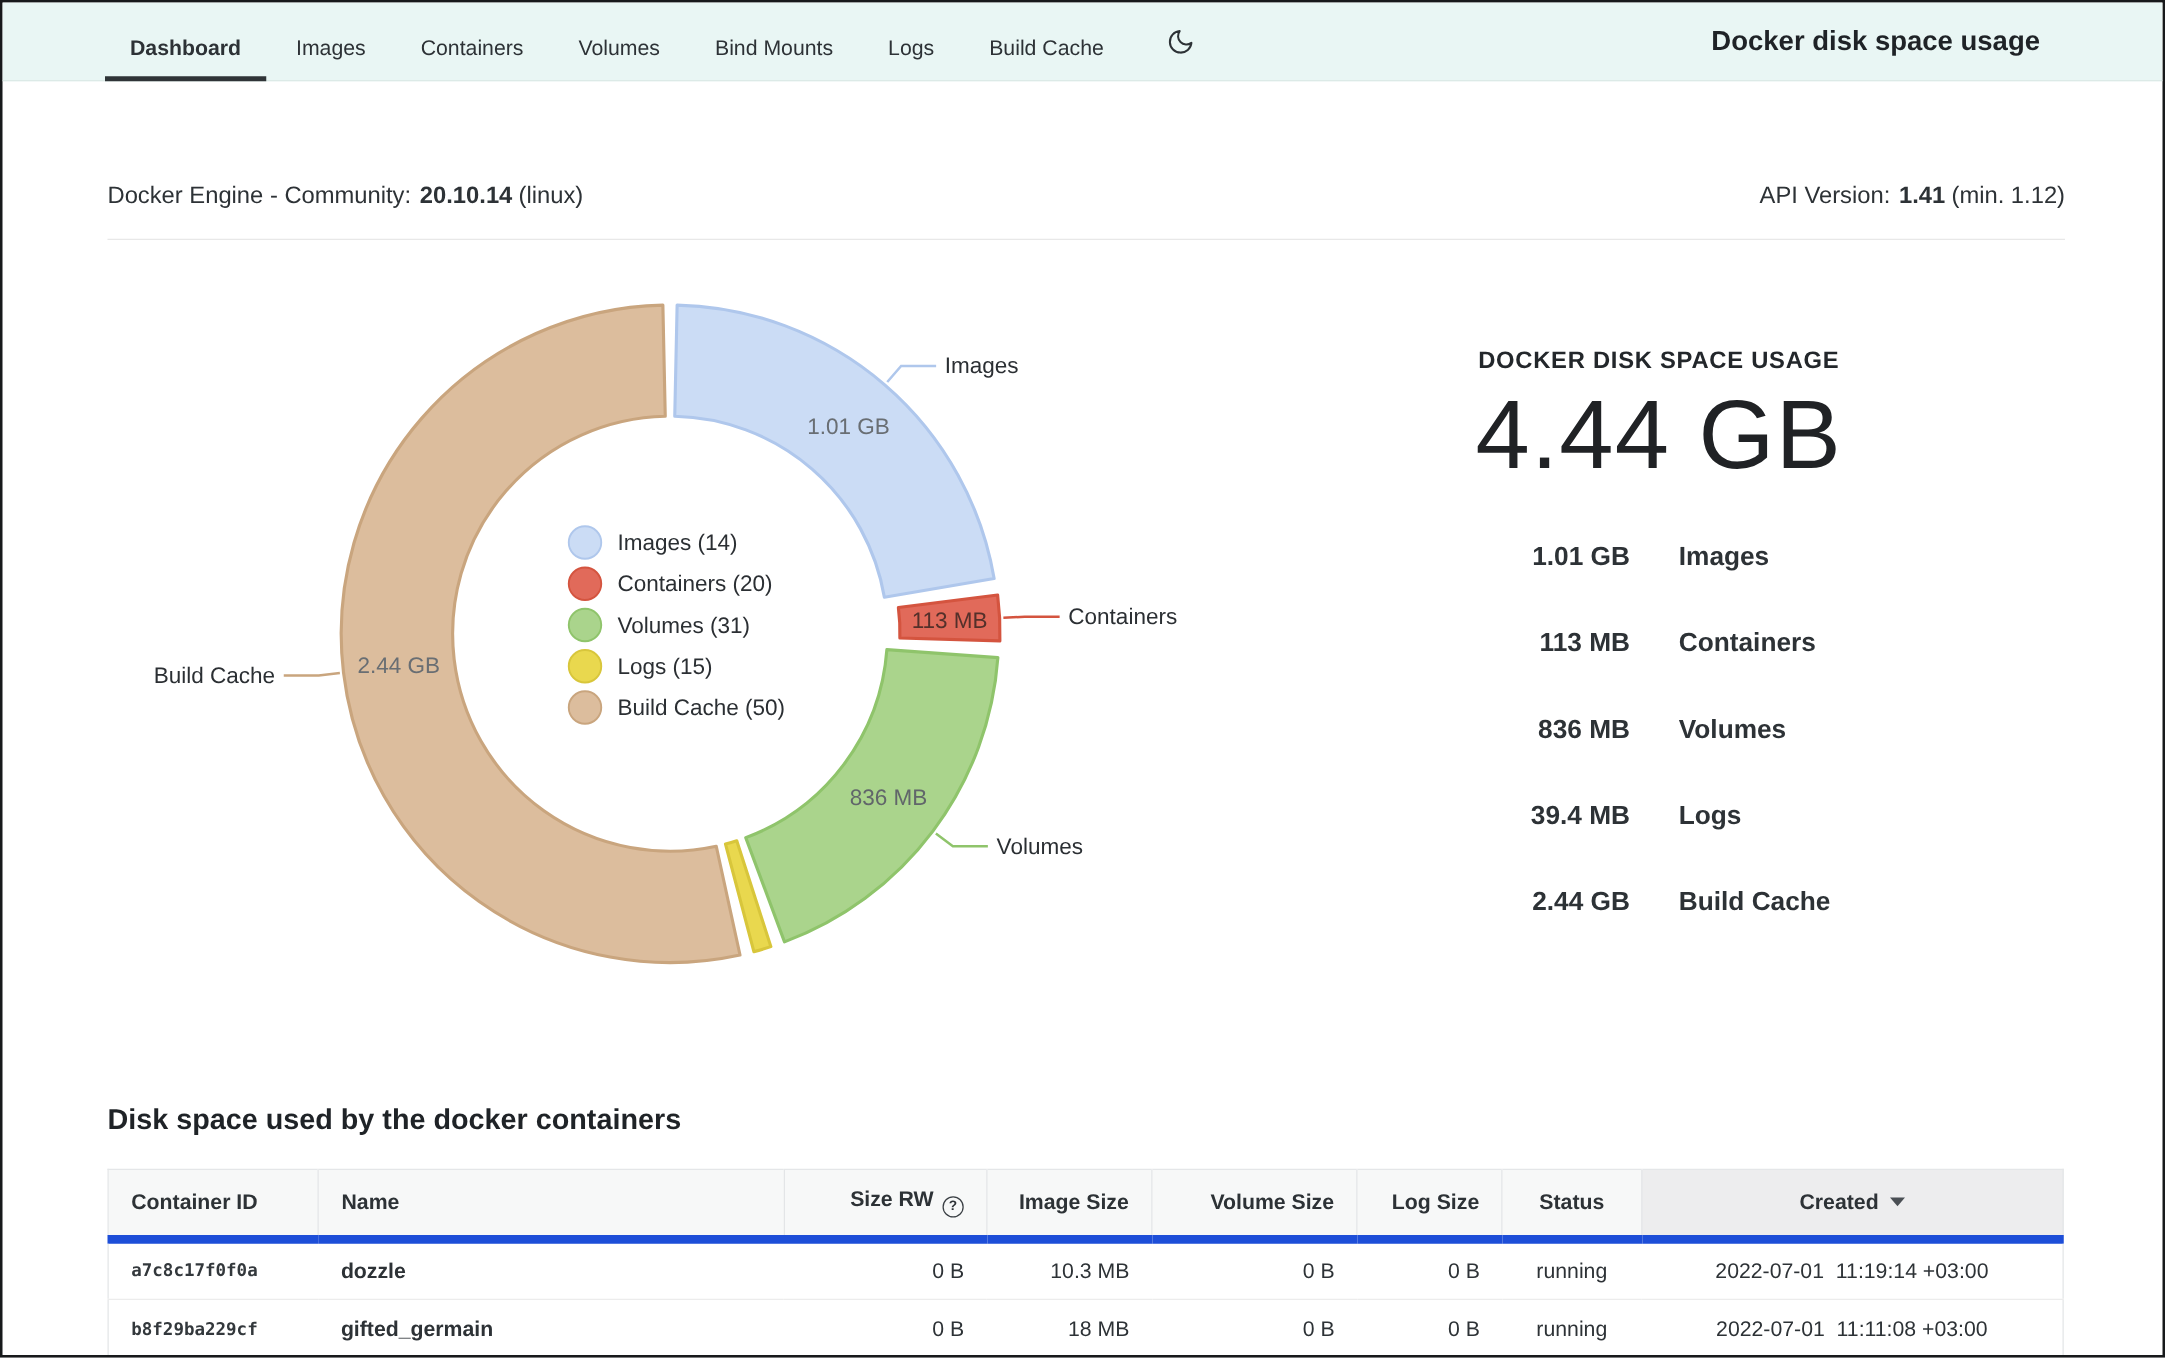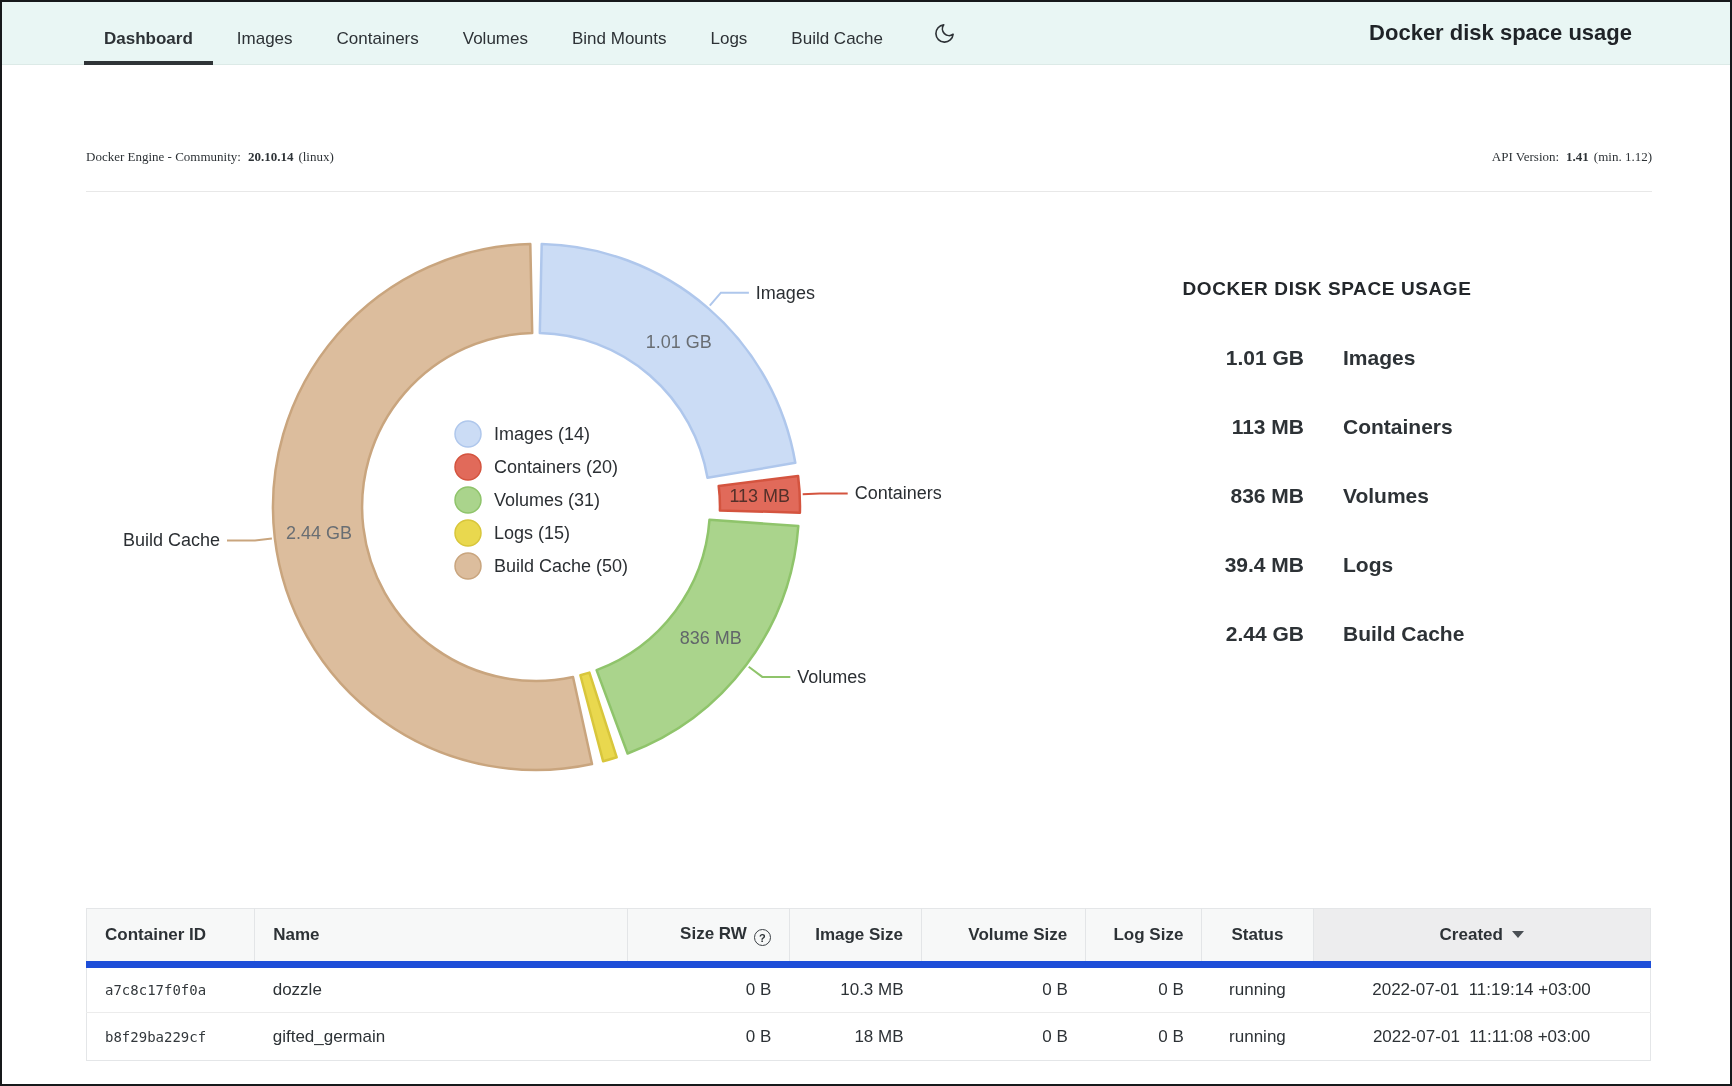--- a/index.html
+++ b/index.html
@@ -15,21 +15,21 @@
          color:#2d3236; cursor:pointer; background:transparent; border:none;
          font-family:inherit; white-space:nowrap;margin-top:12px; }
   .tab.active { font-weight:bold; }
   .tab.active::after { content:""; position:absolute; left:0; right:0; bottom:-1px; height:4px; background:#2f3437; }
   .theme-toggle { margin-left:26px; background:transparent; border:none; cursor:pointer;
                   display:flex; align-items:center; padding:4px; }
   .app-title { margin-left:auto; margin-right:98px; font-size:22px; font-weight:bold; color:#1f2327; }
 
   
   .engine-row { position:absolute; left:84px; right:78px; top:138px; height:34px;
-                display:flex; align-items:center; justify-content:space-between; font-size:13px;font-family:Liberation Serif, serif; }
+                display:flex; align-items:center; justify-content:space-between; font-size:19px; }
   .engine-row b { margin:0 5px; }
   .engine-row .lbl { margin-right:2px; }
   .divider { position:absolute; left:84px; right:78px; top:189px; border-top:1px solid #e8e8e8; }
 
   
   svg.donut { position:absolute; left:40px; top:210px; width:920px; height:570px; }
   svg.donut text { font-family:"Liberation Sans","DejaVu Sans",sans-serif; }
 
   
   .usage-panel { position:absolute; left:1000px; top:276px; width:650px; text-align:center; }
@@ -45,21 +45,21 @@
   .table-heading { font-size:23px; font-weight:bold; color:#1f2327; }
   table.containers { margin-top:26px; width:1565px; border-collapse:collapse; table-layout:fixed;
                      border:1px solid #e4e6e8; font-size:17px; }
   table.containers thead th { height:56px; background:#f7f8f8; font-weight:bold;
                               border-right:1px solid #e3e5e7; border-bottom:7px solid #1d4ed8;
                               padding:0 18px; white-space:nowrap; cursor:pointer; }
   table.containers thead th:last-child { border-right:none; }
   table.containers thead th.sorted { background:#ededee; }
   table.containers tbody td { height:48px; padding:0 18px; border-top:1px solid #ececec; white-space:pre; }
   table.containers tbody tr:first-child td { border-top:none; }
-  .al-left  { text-align:left; }
+  .al-left  { text-align:left;font-weight:bold; }
   .al-right { text-align:right; }
   .al-center{ text-align:center; }
   td.mono { font-family:"DejaVu Sans Mono","Liberation Mono",monospace; font-size:14px; color:#33383c; }
   .help-circle { display:inline-flex; align-items:center; justify-content:center;
                  width:17px; height:17px; border:1.4px solid #3a3f44; border-radius:50%;
                  font-size:11px; font-weight:bold; margin-left:7px; vertical-align:-3px; }
   .sort-caret { display:inline-block; margin-left:9px; width:0; height:0; vertical-align:2px;
                 border-left:6px solid transparent; border-right:6px solid transparent;
                 border-top:7px solid #4a4f54; }
 </style>
@@ -131,35 +131,37 @@
         <text x="492" y="537" font-size="18" fill="#2b2f33">Logs (15)</text>
       </g>
       <g>
         <circle cx="466" cy="564" r="13" fill="#dcbd9d" stroke="#c9a57e" stroke-width="1.5"></circle>
         <text x="492" y="570" font-size="18" fill="#2b2f33">Build Cache (50)</text>
       </g>
     </svg>
 
   <aside class="usage-panel">
     <div class="usage-heading">DOCKER DISK SPACE USAGE</div>
+    <div class="usage-total">4.44 GB</div>
     <div class="usage-rows" id="usageRows">
         <div class="usage-size">1.01 GB</div>
         <div class="usage-label">Images</div>
         <div class="usage-size">113 MB</div>
         <div class="usage-label">Containers</div>
         <div class="usage-size">836 MB</div>
         <div class="usage-label">Volumes</div>
         <div class="usage-size">39.4 MB</div>
         <div class="usage-label">Logs</div>
         <div class="usage-size">2.44 GB</div>
         <div class="usage-label">Build Cache</div>
       </div>
   </aside>
 
   <section class="table-section">
+    <h2 class="table-heading">Disk space used by the docker containers</h2>
     <table class="containers">
       <thead>
           <tr id="tableHeadRow">
             <th class="al-left" style="width: 168px;">Container ID</th>
             <th class="al-left" style="width: 372px;">Name</th>
             <th class="al-right" style="width: 162px;">Size RW<span class="help-circle">?</span></th>
             <th class="al-right" style="width: 132px;">Image Size</th>
             <th class="al-right" style="width: 164px;">Volume Size</th>
             <th class="al-right" style="width: 116px;">Log Size</th>
             <th class="al-center" style="width: 111px;">Status</th>

